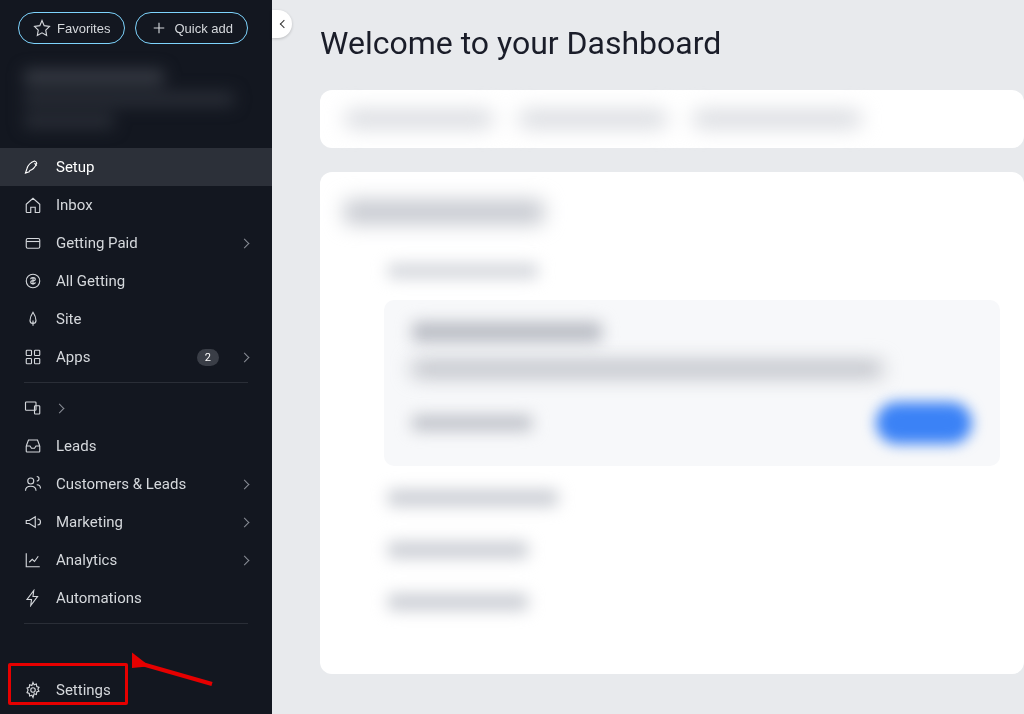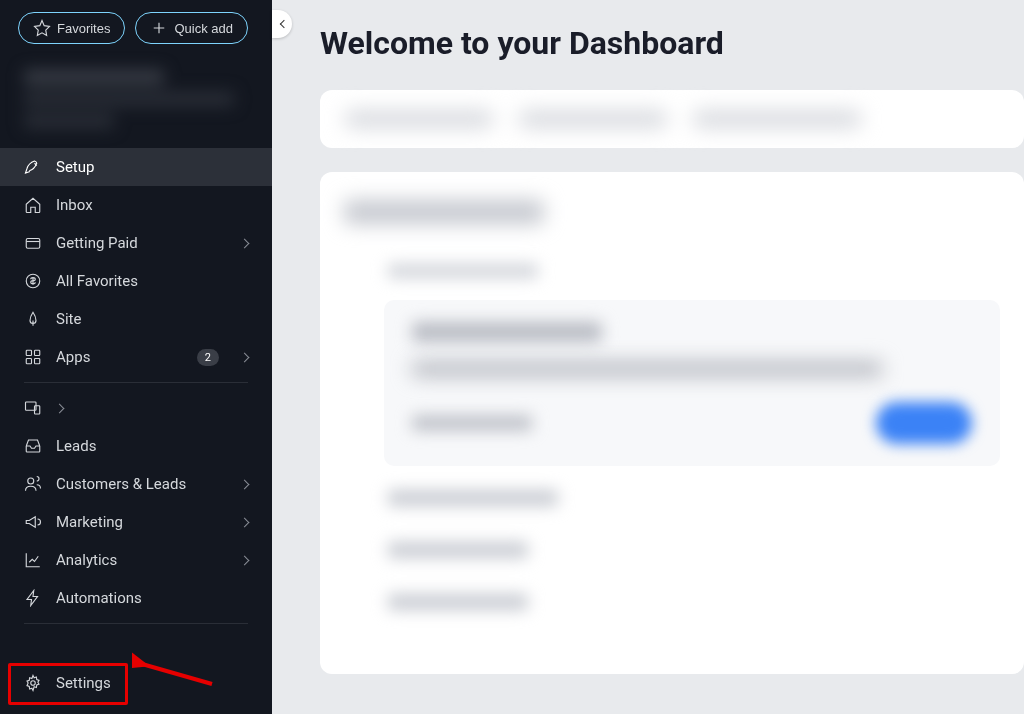--- a/index.html
+++ b/index.html
@@ -197,21 +197,21 @@
       top: 0;
       right: 0;
       height: 100%;
       background: #e8eaed;
       padding: 0 0 0 48px;
       overflow: hidden;
     }
     
     .page-title {
       font-size: 32px;
-      font-weight: 700;
+      font-weight: 400;
       color: #1a1d29;
       padding-top: 24px;
       padding-bottom: 28px;
     }
     
     .card {
       background: #fff;
       border-radius: 12px;
       margin-bottom: 24px;
       padding: 20px 24px;
@@ -378,21 +378,21 @@
       <span class="chevron"></span>
     </div>
 
     <div class="nav-item">
       <span class="nav-icon">
         <svg viewBox="0 0 24 24">
             <circle cx="12" cy="12" r="9"></circle>
             <path d="M12 7v10M9 9.5c0-1 1-2 3-2s3 1 3 2-1 2-3 2-3 1-3 2 1 2 3 2 3-1 3-2"></path>
           </svg>
       </span>
-      <span class="nav-label">All Favorites</span>
+      <span class="nav-label">All Getting</span>
     </div>
 
     <div class="nav-item">
       <span class="nav-icon">
         <svg viewBox="0 0 24 24">
             <path d="M12 3c0 0-4 6-4 11a4 4 0 0 0 8 0c0-5-4-11-4-11zM12 14v7"></path>
           </svg>
       </span>
       <span class="nav-label">Site</span>
     </div>
@@ -470,21 +470,21 @@
         <svg viewBox="0 0 24 24">
             <path d="M13 2L4 14h6l-1 8 9-12h-6l1-8z"></path>
           </svg>
       </span>
       <span class="nav-label">Automations</span>
     </div>
   </div>
 
   <div class="divider"></div>
 
-  <div class="nav-section" style="margin-top:auto; padding-bottom:12px;">
+  <div class="nav-section" style="margin-top:auto; padding-bottom:5px;">
     <div class="nav-item">
       <span class="nav-icon">
         <svg viewBox="0 0 24 24">
             <circle cx="12" cy="12" r="3"></circle>
             <path d="M12 2l1.5 3 3-1 .5 3.3 3 1.2-1.5 2.5 1.5 2.5-3 1.2-.5 3.3-3-1L12 22l-1.5-3-3 1-.5-3.3-3-1.2L5.5 12 4 9.5l3-1.2.5-3.3 3 1L12 2z"></path>
           </svg>
       </span>
       <span class="nav-label">Settings</span>
     </div>
   </div>

